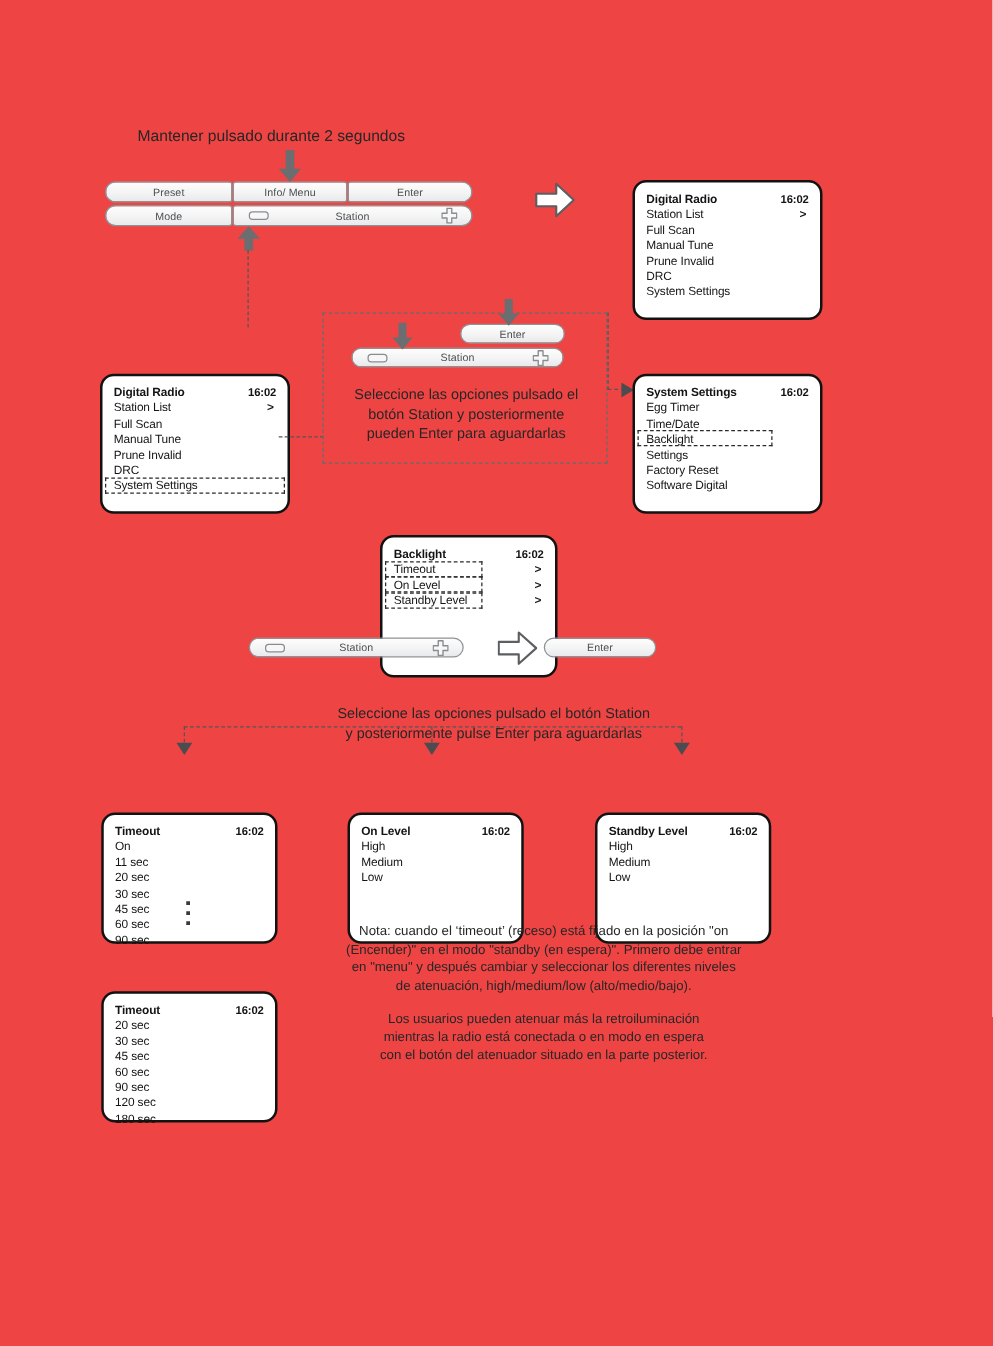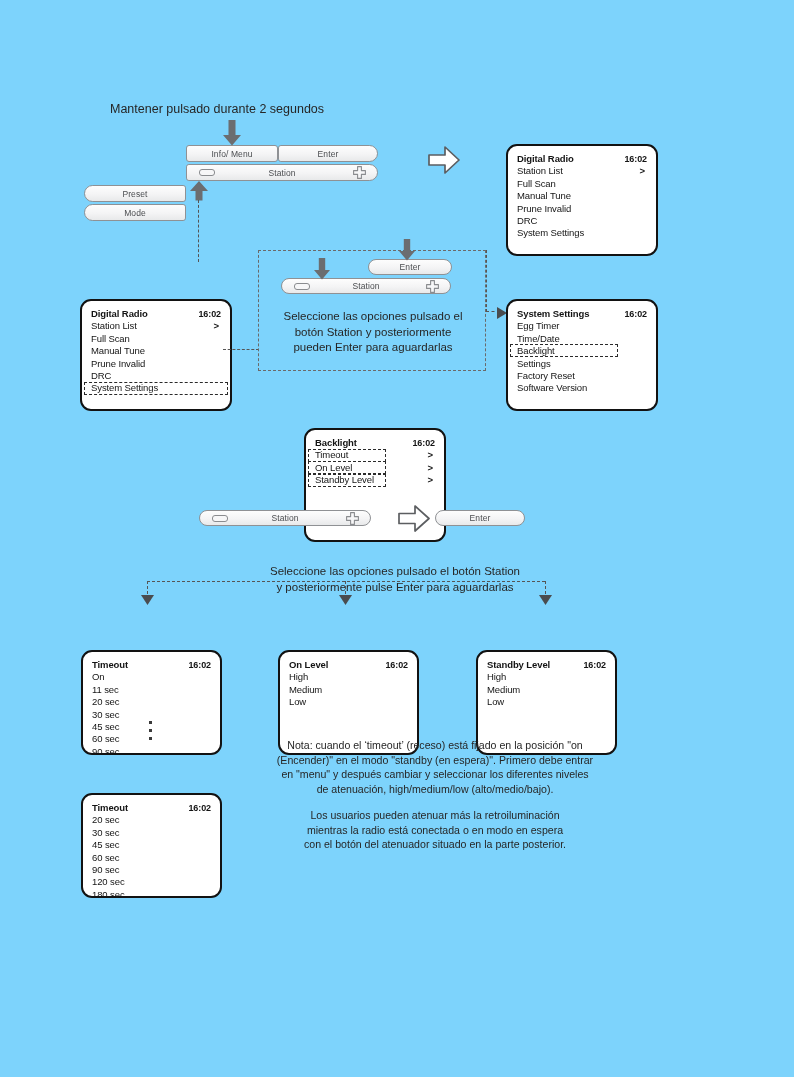--- a/index.html
+++ b/index.html
@@ -10,21 +10,21 @@
   }
   body {
     font-family: "Liberation Sans", sans-serif;
     color: #1b1b1b;
   }
   #page {
     position: relative;
     width: 794px;
     height: 1077px;
     overflow: hidden;
-    background: #7dd3fc;
+    background: #ef4444;
   }
 
   
   .lcd {
     position: absolute;
     background: #ffffff;
     border: 2.5px solid #121212;
     border-radius: 11px;
     box-sizing: border-box;
     padding: 7px 9px 6px 9px;
@@ -74,21 +74,21 @@
     border: 1.3px solid #8f9194;
     background: linear-gradient(to bottom,#fdfdfd 0%, #f4f4f5 55%, #e8e9ea 100%);
     display: flex;
     align-items: center;
     justify-content: center;
     font-size: 8.5px;
     color: #4b4d50;
     letter-spacing: 0.1px;
     font-family: "Liberation Sans", sans-serif;
   }
-  .btn.r-left  { border-radius: 9px 3px 3px 9px; margin-top: 40px; }
+  .btn.r-left  { border-radius: 9px 3px 3px 9px; }
   .btn.r-right { border-radius: 3px 9px 9px 3px; }
   .btn.r-mid   { border-radius: 3px; }
   .btn.r-all   { border-radius: 9px; }
   .btn .minus {
     position: absolute;
     left: 12px;
     width: 14px;
     height: 5px;
     border: 1.3px solid #8a8c8f;
     border-radius: 3px;
@@ -323,21 +323,21 @@
     <div class="row">
       <span>Backlight</span>
     </div>
     <div class="row">
       <span>Settings</span>
     </div>
     <div class="row">
       <span>Factory Reset</span>
     </div>
     <div class="row">
-      <span>Software Version</span>
+      <span>Software Digital</span>
     </div>
 
     <div class="selbox" style="left:2px; top:43px; width:108px; height:13px;"></div>
   </div>
 
   <div class="lcd" style="left:304px; top:388px; width:142px; height:114px;">
     <div class="row title">
       <span>Backlight</span>
       <span class="clock">16:02</span>
     </div>

